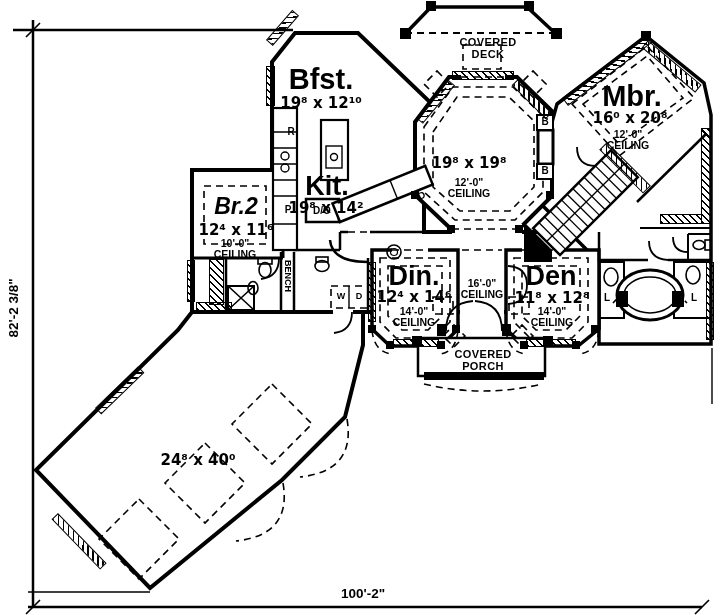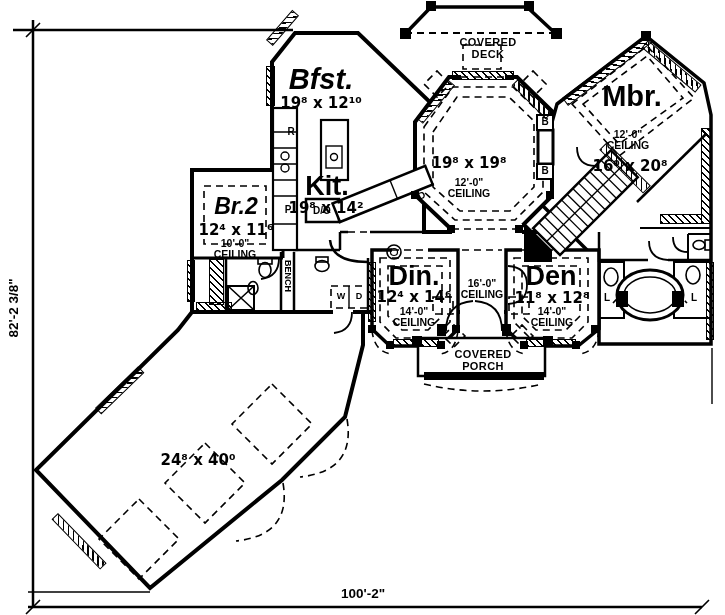--- a/index.html
+++ b/index.html
@@ -210,33 +210,33 @@
 <div class="hatch" style="left:187px;top:260px;width:8px;height:42px;"></div>
 <div class="hatch" style="left:196px;top:302px;width:36px;height:9px;"></div>
 <div class="hatch" style="left:209px;top:259px;width:15px;height:46px;"></div>
 <div class="hatch" style="left:368px;top:262px;width:8px;height:60px;"></div>
 <div class="hatch" style="left:706px;top:262px;width:8px;height:78px;"></div>
 <div class="hatch" style="left:393px;top:339px;width:46px;height:8px;"></div>
 <div class="hatch" style="left:526px;top:339px;width:50px;height:8px;"></div>
 <div class="hatch o" style="left:58px;top:513px;width:70px;height:9px;transform:rotate(46deg);"></div>
 <div class="hatch o" style="left:95px;top:408px;width:60px;height:9px;transform:rotate(-44deg);"></div>
 
-<div class="lbl name" style="left:321px;top:79px;font-style:italic;">Bfst.</div>
+<div class="lbl name" style="left:321px;top:79px;">Bfst.</div>
 <div class="lbl dims" style="left:321px;top:104px;">19⁸ x 12¹⁰</div>
 <div class="lbl name-md" style="left:327px;top:186px;">Kit.</div>
 <div class="lbl dims" style="left:326px;top:209px;">19⁸ x 14²</div>
 <div class="lbl name-sm" style="left:236px;top:206px;font-style:italic;">Br.2</div>
 <div class="lbl dims" style="left:236px;top:231px;">12⁴ x 11⁶</div>
 <div class="lbl ceil" style="left:235px;top:249px;">10'-0"
 CEILING</div>
 <div class="lbl dims" style="left:469px;top:164px;">19⁸ x 19⁸</div>
 <div class="lbl ceil" style="left:469px;top:188px;">12'-0"
 CEILING</div>
 <div class="lbl name" style="left:632px;top:96px;">Mbr.</div>
-<div class="lbl dims" style="left:630px;top:119px;margin-top:48px;">16⁰ x 20⁸</div>
+<div class="lbl dims" style="left:630px;top:119px;">16⁰ x 20⁸</div>
 <div class="lbl ceil" style="left:628px;top:140px;">12'-0"
 CEILING</div>
 <div class="lbl name-md" style="left:414px;top:276px;">Din.</div>
 <div class="lbl dims" style="left:414px;top:298px;">12⁴ x 14⁶</div>
 <div class="lbl ceil" style="left:414px;top:317px;">14'-0"
 CEILING</div>
 <div class="lbl name-md" style="left:551px;top:276px;">Den</div>
 <div class="lbl dims" style="left:552px;top:299px;">11⁸ x 12⁸</div>
 <div class="lbl ceil" style="left:552px;top:317px;">14'-0"
 CEILING</div>

